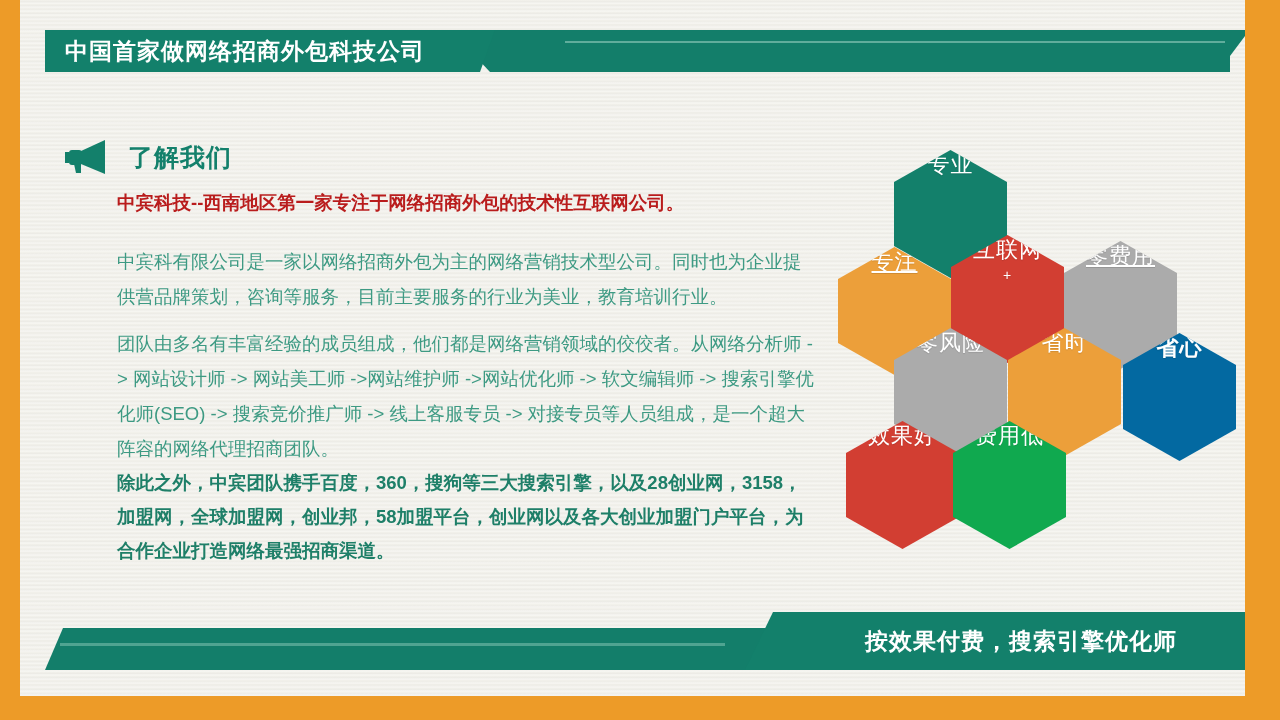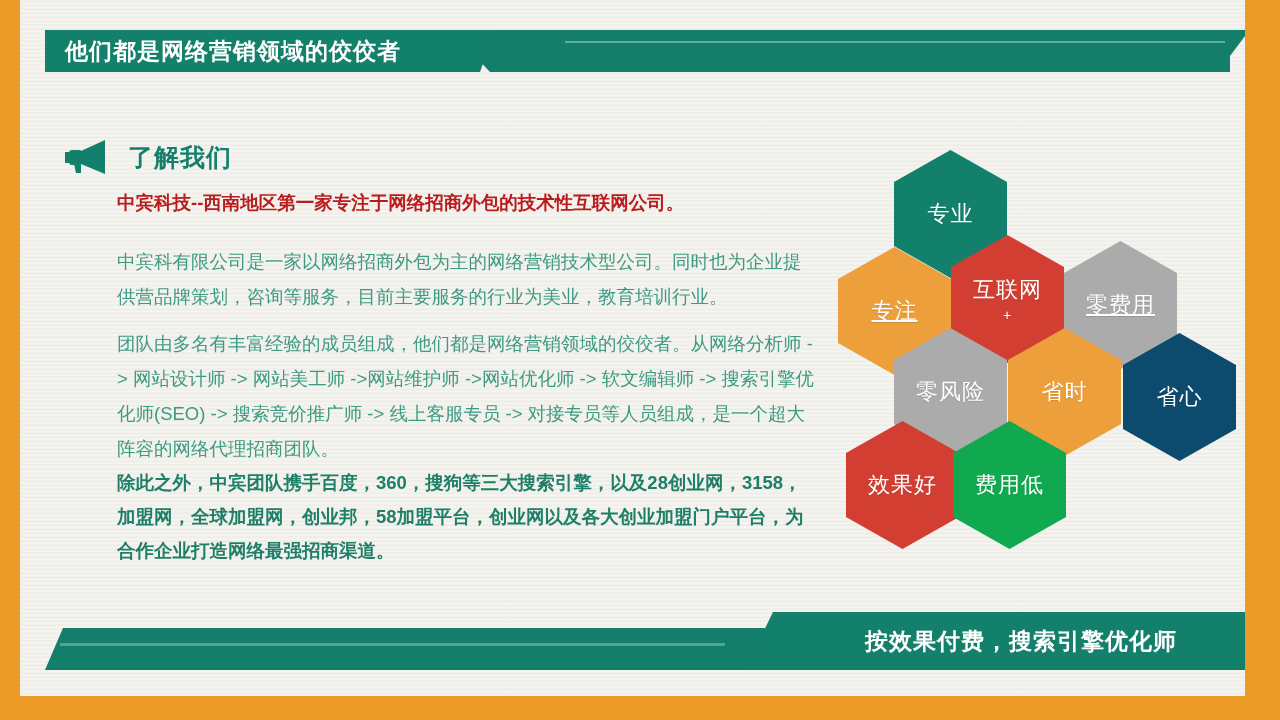--- a/index.html
+++ b/index.html
@@ -89,21 +89,21 @@
   .para-body-2{margin-top:12px;}
   .para-strong{
     font-size:18.5px;font-weight:bold;line-height:34px;color:#1E7F68;
   }
 
   
   #hex-cluster{position:absolute;left:0;top:0;width:1225px;height:696px;pointer-events:none;}
   .hex{
     position:absolute;width:113px;height:128px;
     clip-path:polygon(50% 0%, 100% 25%, 100% 75%, 50% 100%, 0% 75%, 0% 25%);
-    display:flex;flex-direction:column;align-items:center;justify-content:center;
+    display:flex;flex-direction:column;align-items:center;justify-content:flex-start;
     color:#FFFFFF;font-size:22px;font-weight:normal;letter-spacing:1px;
     text-shadow:0 1px 1px rgba(0,0,0,.12);
     pointer-events:auto;
   }
   .hex .hex-sub{font-size:14px;line-height:16px;margin-top:2px;}
 
   
   #footer-band{position:absolute;left:0;bottom:26px;width:1225px;height:58px;}
   #footer-band .f-main{
     position:absolute;left:25px;bottom:0;width:1200px;height:42px;
@@ -128,21 +128,21 @@
 <body>
 
 <div id="slide-canvas">
 
   <div id="paper-texture"></div>
 
   <div id="header-band">
     <div class="band-bg"></div>
     <div class="band-shadow"></div>
     <div class="band-title-block"></div>
-    <div id="header-title">他们都是网络营销领域的佼佼者</div>
+    <div id="header-title">中国首家做网络招商外包科技公司</div>
     <div id="header-hairline"></div>
   </div>
 
   <div id="section-heading">
     <span>
       <svg id="megaphone-icon" viewBox="0 0 46 36" xmlns="http://www.w3.org/2000/svg" aria-hidden="true">
         <path d="M41 1 L17 12 L17 25 L41 35 Z" fill="#13806B"></path>
         <rect x="5" y="11" width="13" height="15" rx="3" fill="#13806B"></rect>
         <path d="M10 25 L17 25 L17 34 L12 34 Z" fill="#13806B"></path>
         <path d="M1 13 L5 13 L5 24 L1 24 Z" fill="#13806B"></path>
@@ -171,21 +171,21 @@
       </div>
       <div class="hex" style="left: 1044px; top: 241px; background: rgb(171, 171, 171); text-decoration: underline;">
         <span>零费用</span>
       </div>
       <div class="hex" style="left: 874px; top: 328px; background: rgb(171, 171, 171);">
         <span>零风险</span>
       </div>
       <div class="hex" style="left: 988px; top: 328px; background: rgb(236, 159, 58);">
         <span>省时</span>
       </div>
-      <div class="hex" style="left: 1103px; top: 333px; background: #0c4a6e;">
+      <div class="hex" style="left: 1103px; top: 333px; background: #0369a1; font-weight: bold;">
         <span>省心</span>
       </div>
       <div class="hex" style="left: 818px; top: 421px; background: rgb(210, 62, 50); margin-left: 8px;">
         <span>效果好</span>
       </div>
       <div class="hex" style="left: 933px; top: 421px; background: rgb(16, 169, 79);">
         <span>费用低</span>
       </div>
     </div>
 

